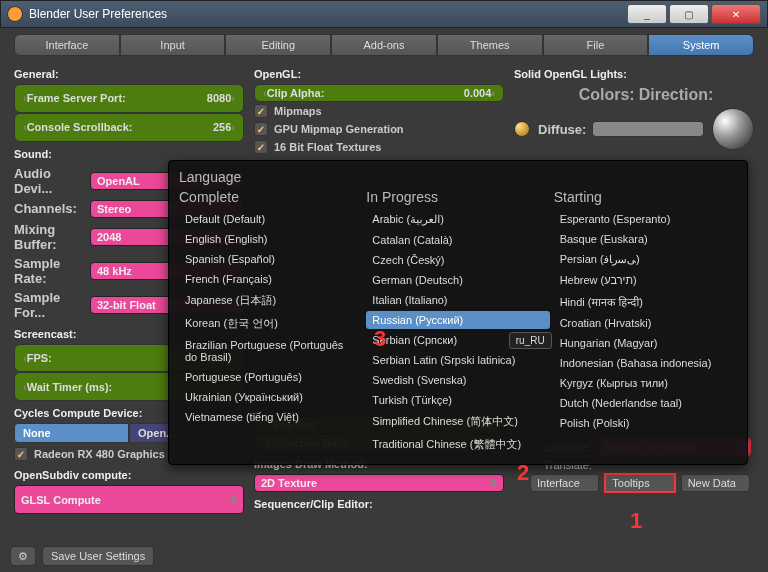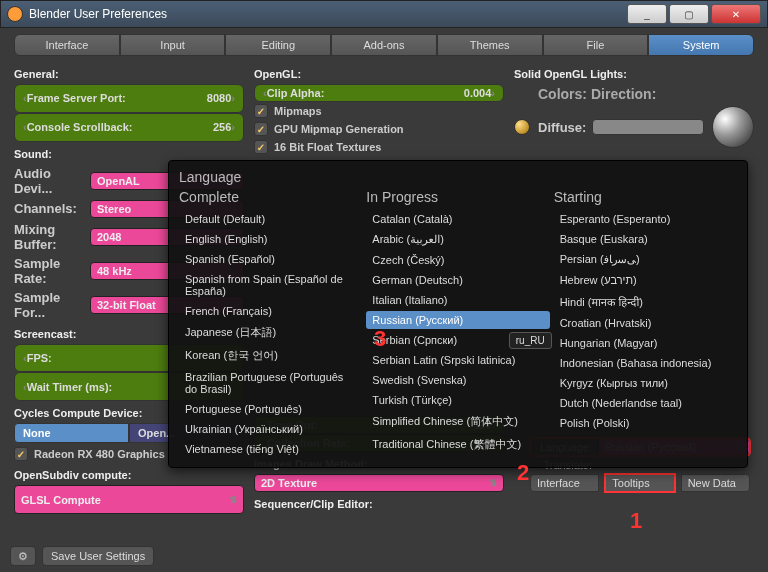--- a/index.html
+++ b/index.html
@@ -190,21 +190,21 @@
       </div>
     <div class="section-label" style="margin-top:6px;">Images Draw Method:</div>
     <div class="dropdown">
         <span>2D Texture</span>
       </div>
     <div class="section-label" style="margin-top:6px;">Sequencer/Clip Editor:</div>
   </div>
 
   <div class="col col3">
     <div class="section-label">Solid OpenGL Lights:</div>
-    <div class="row" style="font-size:14px;color:#aaa;justify-content:flex-start;">
+    <div class="row" style="font-size:16px;color:#aaa;justify-content:center;">
         <span style="width:20px"></span>
         <span>Colors:</span>
         <span>Direction:</span>
       </div>
     <div class="lightrow">
       <div class="lighticon"></div>
       <div style="flex:1">
         <div class="row">
             <div class="lblsm" style="width:50px">Diffuse:</div>
             <div class="swatch"></div>
@@ -233,33 +233,32 @@
 </div>
 
 <div class="popup">
   <h4>Language</h4>
   <div class="popcols">
     <div class="popcol" id="pop1">
         <h4>Complete</h4>
         <div class="lang">Default (Default)</div>
         <div class="lang">English (English)</div>
         <div class="lang">Spanish (Español)</div>
-        <div class="lang">Spanish from Spain (Español de España)</div>
         <div class="lang">French (Français)</div>
         <div class="lang">Japanese (日本語)</div>
         <div class="lang">Korean (한국 언어)</div>
         <div class="lang">Brazilian Portuguese (Português do Brasil)</div>
         <div class="lang">Portuguese (Português)</div>
         <div class="lang">Ukrainian (Український)</div>
         <div class="lang">Vietnamese (tiếng Việt)</div>
       </div>
     <div class="popcol" id="pop2">
         <h4>In Progress</h4>
+        <div class="lang">Arabic (العربية)</div>
         <div class="lang">Catalan (Català)</div>
-        <div class="lang">Arabic (العربية)</div>
         <div class="lang">Czech (Český)</div>
         <div class="lang">German (Deutsch)</div>
         <div class="lang">Italian (Italiano)</div>
         <div class="lang highlight">Russian (Русский)<div class="tooltip">ru_RU</div></div>
         <div class="lang">Serbian (Српски)</div>
         <div class="lang">Serbian Latin (Srpski latinica)</div>
         <div class="lang">Swedish (Svenska)</div>
         <div class="lang">Turkish (Türkçe)</div>
         <div class="lang">Simplified Chinese (简体中文)</div>
         <div class="lang">Traditional Chinese (繁體中文)</div>

